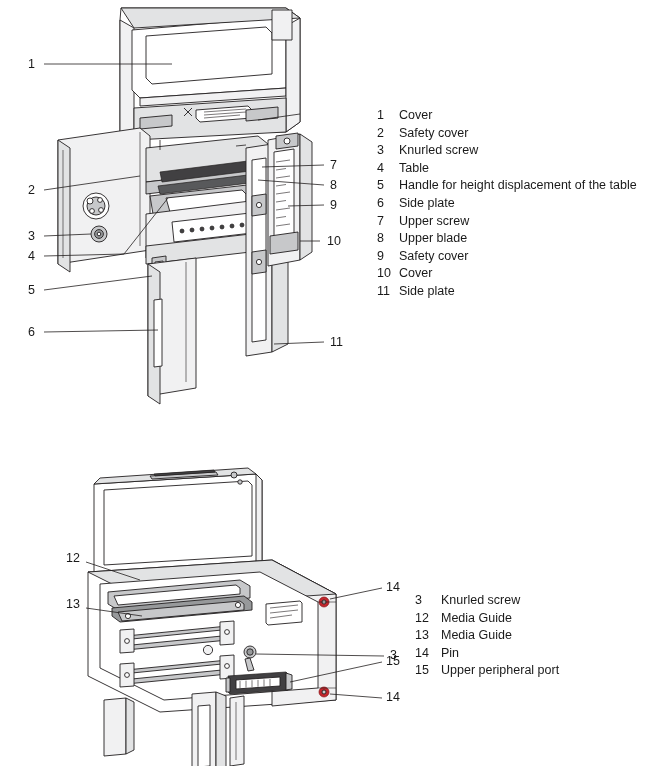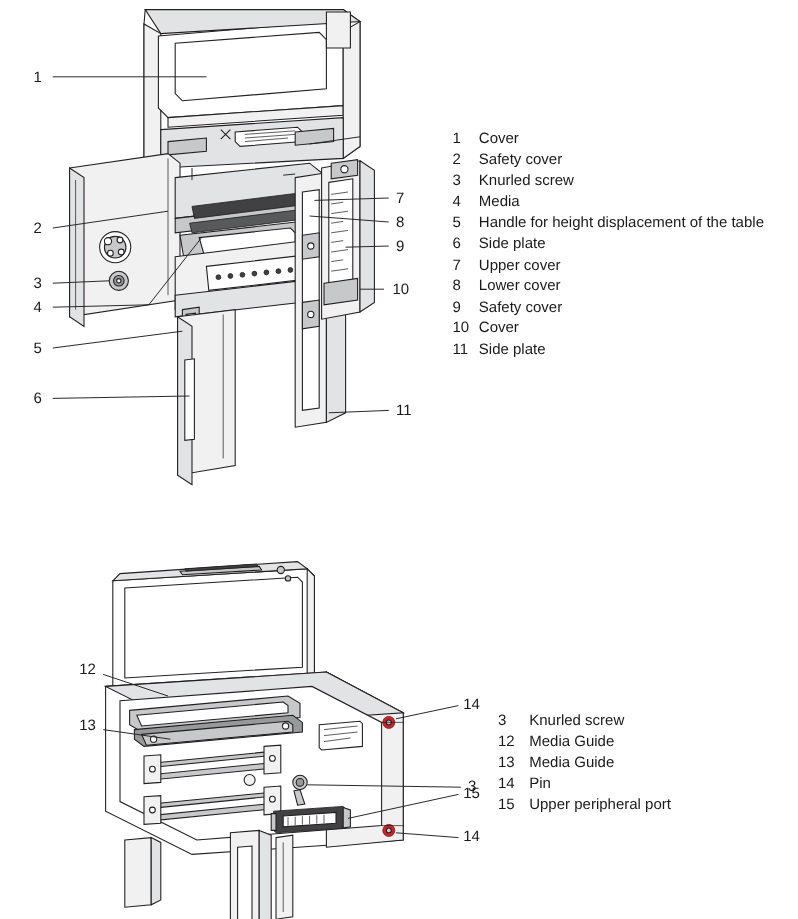--- a/index.html
+++ b/index.html
@@ -237,37 +237,37 @@
     <div class="legend-row">
       <span class="legend-num">2</span>
       <span class="legend-label">Safety cover</span>
     </div>
     <div class="legend-row">
       <span class="legend-num">3</span>
       <span class="legend-label">Knurled screw</span>
     </div>
     <div class="legend-row">
       <span class="legend-num">4</span>
-      <span class="legend-label">Media</span>
+      <span class="legend-label">Table</span>
     </div>
     <div class="legend-row">
       <span class="legend-num">5</span>
       <span class="legend-label">Handle for height displacement of the table</span>
     </div>
     <div class="legend-row">
       <span class="legend-num">6</span>
       <span class="legend-label">Side plate</span>
     </div>
     <div class="legend-row">
       <span class="legend-num">7</span>
-      <span class="legend-label">Upper cover</span>
+      <span class="legend-label">Upper screw</span>
     </div>
     <div class="legend-row">
       <span class="legend-num">8</span>
-      <span class="legend-label">Lower cover</span>
+      <span class="legend-label">Upper blade</span>
     </div>
     <div class="legend-row">
       <span class="legend-num">9</span>
       <span class="legend-label">Safety cover</span>
     </div>
     <div class="legend-row">
       <span class="legend-num">10</span>
       <span class="legend-label">Cover</span>
     </div>
     <div class="legend-row">

